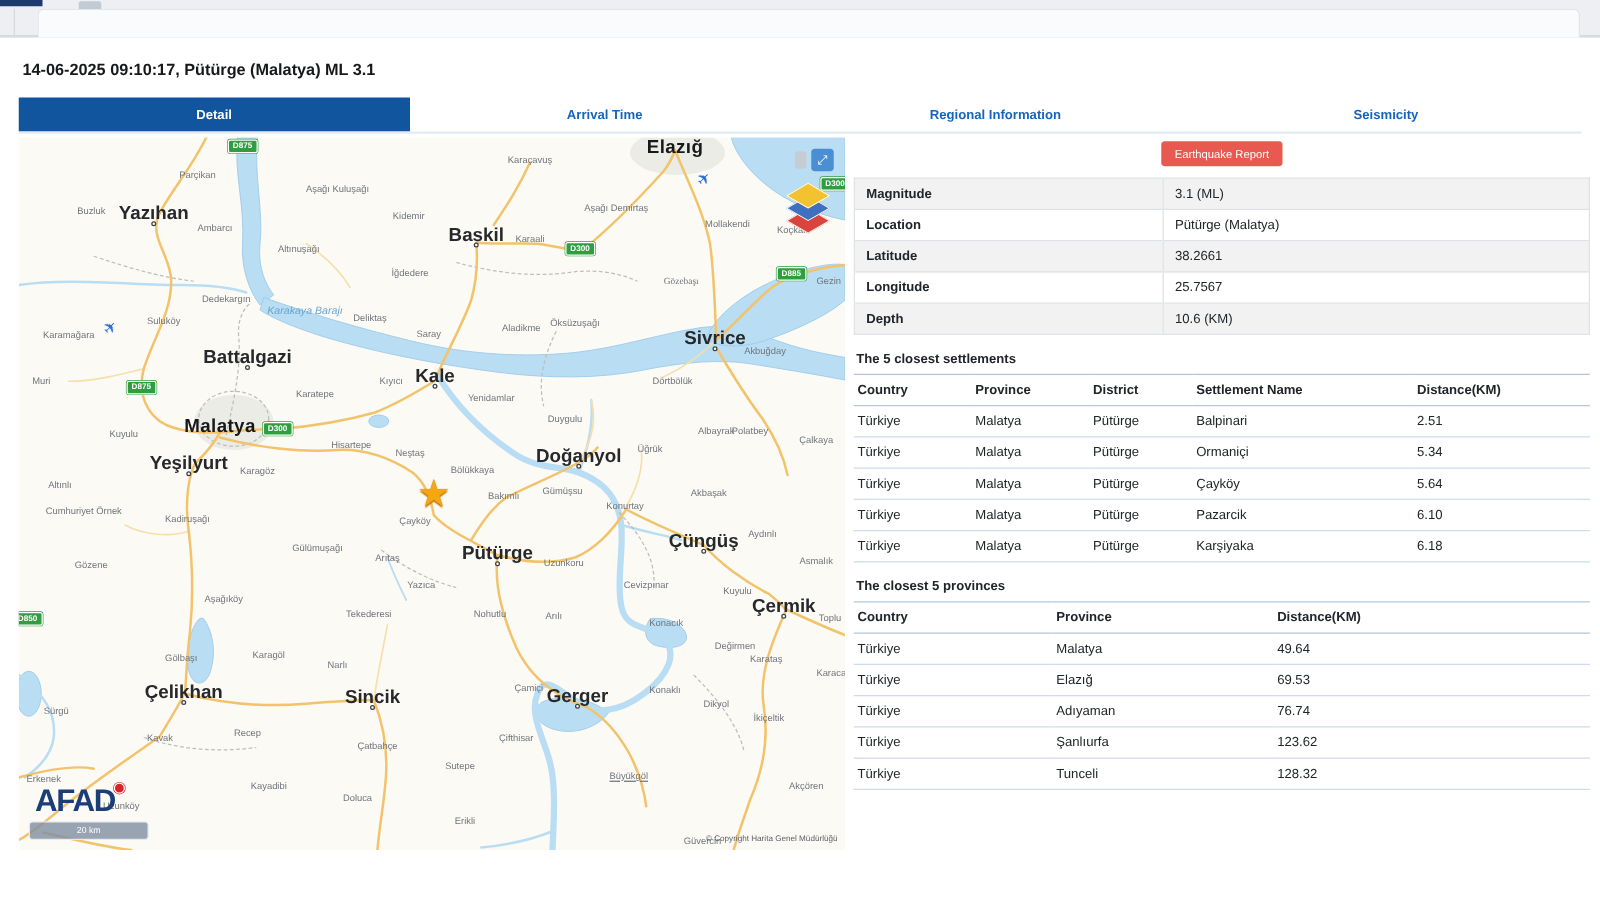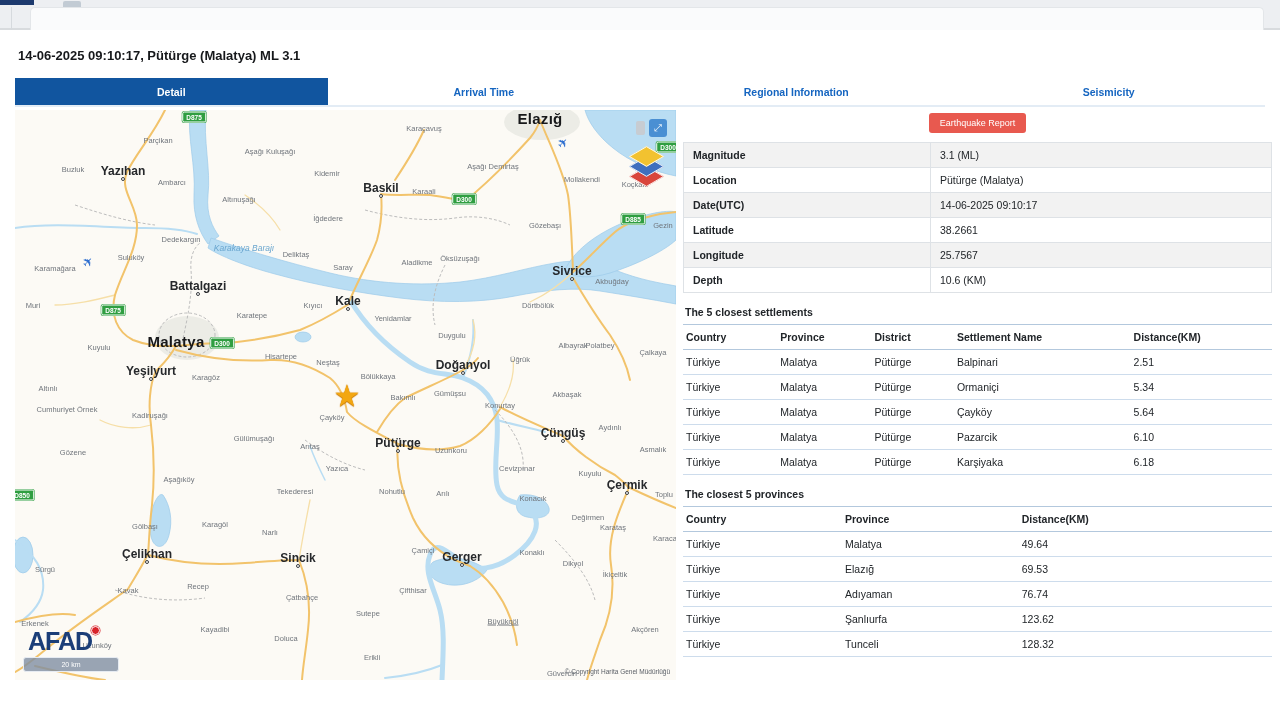--- a/index.html
+++ b/index.html
@@ -25,21 +25,21 @@
   
   .tab-bar{position:absolute;top:78px;left:15px;width:1250px;height:29px;display:flex;border-bottom:2px solid #e3ecf5;}
   .tab{flex:1;display:flex;align-items:center;justify-content:center;font-size:10.5px;font-weight:bold;color:var(--link);background:#fff;cursor:pointer;}
   .tab.active{background:var(--tab-active);color:#fff;}
 
   
   .map{position:absolute;top:110px;left:15px;width:661px;height:570px;background:#fcfaf5;overflow:hidden;}
   .map svg{position:absolute;top:0;left:0;}
   .map-overlay{position:absolute;top:0;left:0;width:661px;height:570px;}
   .v-label{position:absolute;transform:translate(-50%,-50%);font-size:7.5px;color:#70757c;white-space:nowrap;}
-  .t-label{position:absolute;transform:translate(-50%,-50%);font-size:12px;font-weight:bold;color:#26282b;white-space:nowrap;}
+  .t-label{position:absolute;transform:translate(-50%,-50%);font-size:15px;font-weight:bold;color:#26282b;white-space:nowrap;}
   .c-label{position:absolute;transform:translate(-50%,-50%);font-size:15px;font-weight:bold;color:#17181a;letter-spacing:.3px;white-space:nowrap;}
   .w-label{position:absolute;transform:translate(-50%,-50%);font-size:8.5px;font-style:italic;color:#6aa6cf;white-space:nowrap;}
   .dot{position:absolute;transform:translate(-50%,-50%);width:4px;height:4px;border:1px solid #3a3d41;border-radius:50%;background:#fff;}
   .shield{position:absolute;transform:translate(-50%,-50%);background:#2f9e41;color:#fff;font-size:6.5px;font-weight:bold;padding:1px 3px;border-radius:2px;border:1px solid #fff;box-shadow:0 0 0 .5px #2f9e41;white-space:nowrap;}
   .plane{position:absolute;transform:translate(-50%,-50%) rotate(-45deg);font-size:13px;color:#2f6fd0;}
   .star{position:absolute;transform:translate(-50%,-50%);font-size:30px;color:var(--star);text-shadow:0 0 1px #c87c0a, 0 1px 1px #c87c0a;line-height:1;}
   .map-btn{position:absolute;right:9px;top:9px;width:18px;height:18px;background:#4a8fd3;border-radius:3px;color:#fff;font-size:10px;display:flex;align-items:center;justify-content:center;cursor:pointer;}
   .map-btn-partial{position:absolute;right:31px;top:11px;width:9px;height:14px;background:#c7ccd2;border-radius:2px;}
   .layers{position:absolute;right:8px;top:34px;width:42px;height:50px;}
   .diamond{position:absolute;left:8px;width:25px;height:25px;transform:scaleY(.58) rotate(45deg);border:1.5px solid #fff;}
@@ -184,21 +184,21 @@
       <span class="v-label" style="left: 191px; top: 267px;">Karagöz</span>
       <span class="v-label" style="left: 266px; top: 246px;">Hisartepe</span>
       <span class="v-label" style="left: 313px; top: 252px;">Neştaş</span>
       <span class="v-label" style="left: 237px; top: 205px;">Karatepe</span>
       <span class="v-label" style="left: 298px; top: 195px;">Kıyıcı</span>
       <span class="v-label" style="left: 409px; top: 18px;">Karaçavuş</span>
       <span class="v-label" style="left: 478px; top: 56px;">Aşağı Demirtaş</span>
       <span class="v-label" style="left: 567px; top: 69px;">Mollakendi</span>
       <span class="v-label" style="left: 620px; top: 74px;">Koçkale</span>
       <span class="v-label" style="left: 409px; top: 81px;">Karaali</span>
-      <span class="v-label" style="left: 530px; top: 115px;">Gözebaşı</span>
+      <span class="v-label" style="left: 530px; top: 115px; font-family: Liberation Serif, serif;">Gözebaşı</span>
       <span class="v-label" style="left: 648px; top: 115px;">Gezin</span>
       <span class="v-label" style="left: 597px; top: 171px;">Akbuğday</span>
       <span class="v-label" style="left: 402px; top: 152px;">Aladikme</span>
       <span class="v-label" style="left: 445px; top: 148px;">Öksüzuşağı</span>
       <span class="v-label" style="left: 523px; top: 195px;">Dörtbölük</span>
       <span class="v-label" style="left: 378px; top: 208px;">Yenidamlar</span>
       <span class="v-label" style="left: 437px; top: 225px;">Duygulu</span>
       <span class="v-label" style="left: 363px; top: 266px;">Bölükkaya</span>
       <span class="v-label" style="left: 388px; top: 287px;">Bakımlı</span>
       <span class="v-label" style="left: 435px; top: 283px;">Gümüşsu</span>
@@ -321,24 +321,20 @@
     <tbody>
         <tr>
           <td class="dlab">Magnitude</td>
           <td class="dval">3.1 (ML)</td>
         </tr>
         <tr>
           <td class="dlab">Location</td>
           <td class="dval">Pütürge (Malatya)</td>
         </tr>
         <tr>
-          <td class="dlab">Date(UTC)</td>
-          <td class="dval">14-06-2025 09:10:17</td>
-        </tr>
-        <tr>
           <td class="dlab">Latitude</td>
           <td class="dval">38.2661</td>
         </tr>
         <tr>
           <td class="dlab">Longitude</td>
           <td class="dval">25.7567</td>
         </tr>
         <tr>
           <td class="dlab">Depth</td>
           <td class="dval">10.6 (KM)</td>

